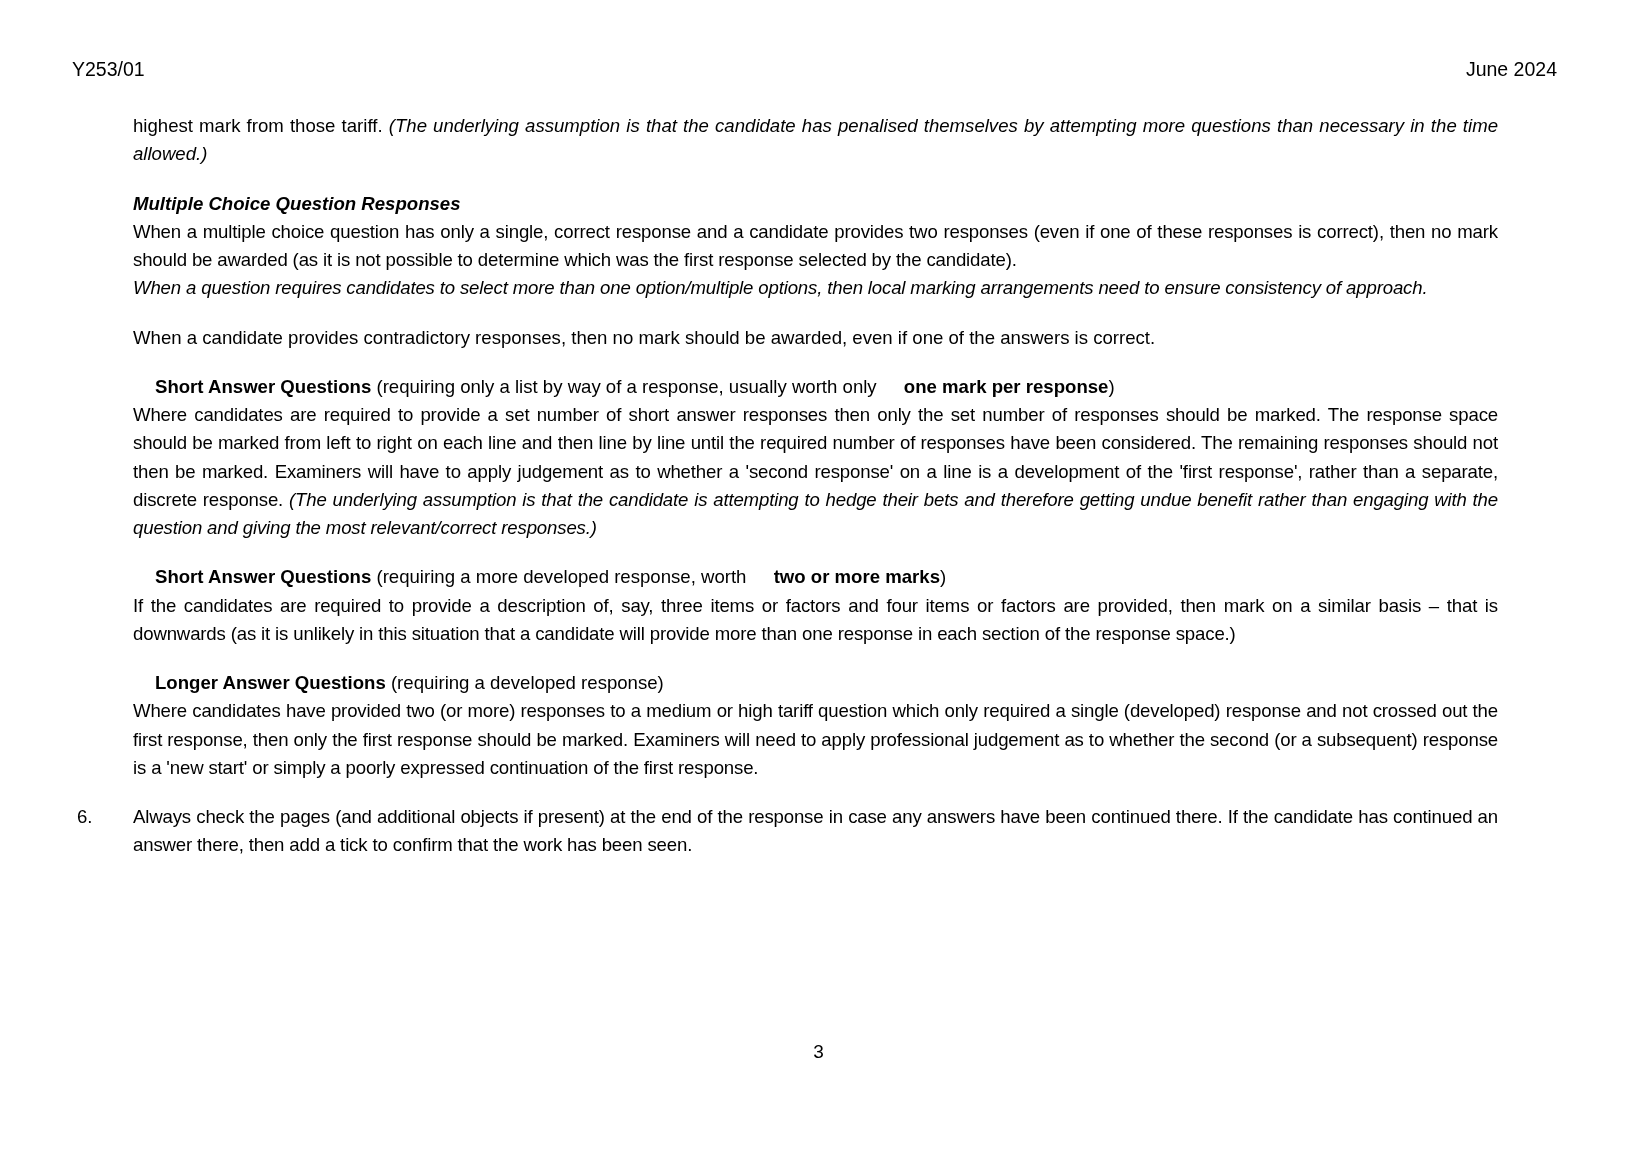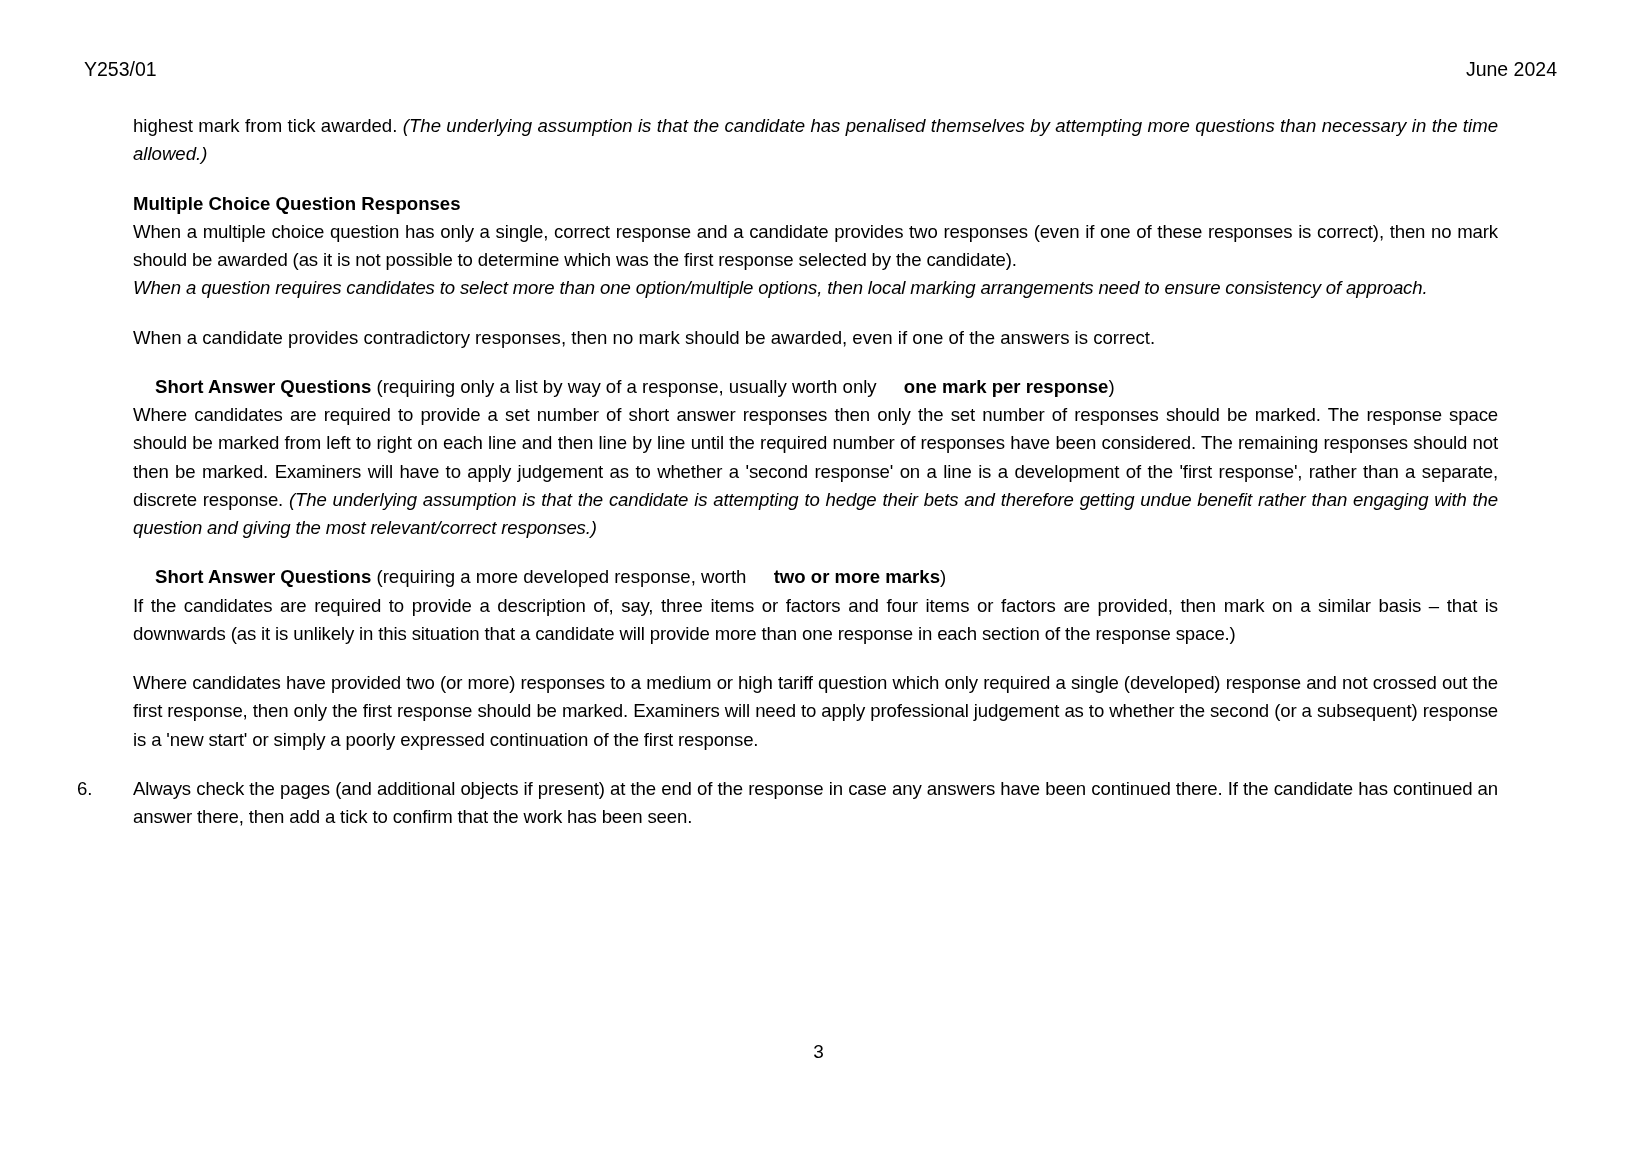--- a/index.html
+++ b/index.html
@@ -16,21 +16,21 @@
     overflow: hidden;
   }
   .page {
     position: absolute;
     inset: 0;
     padding: 0;
   }
   .header {
     position: absolute;
     top: 58px;
-    left: 84px;
+    left: 72px;
     right: 80px;
     height: 28px;
     display: flex;
     align-items: flex-start;
     justify-content: space-between;
     font-size: 19.5px;
     line-height: 1.2;
   }
   .header-center {
     position: absolute;
@@ -61,20 +61,21 @@
   }
   .italic {
     font-style: italic;
   }
   .bold {
     font-weight: bold;
     margin-left: 22px;
   }
   .heading {
     font-weight: bold;
+    font-style: italic;
   }
   .tight {
     letter-spacing: -0.15px;
   }
   .numbered {
     position: relative;
     padding-left: 0;
     display: flex;
     gap: 0;
   }
@@ -103,21 +104,21 @@
 <div class="page">
 
   <div class="header">
     <div class="header-left">Y253/01</div>
     <div class="header-right">June 2024</div>
   </div>
 
   <div class="content">
 
     <p>
-      <span>highest mark  from tick awarded. </span><span class="italic">(The underlying assumption is that the candidate has penalised themselves by attempting more questions than necessary in the time allowed.)</span>
+      <span>highest mark  from those tariff. </span><span class="italic">(The underlying assumption is that the candidate has penalised themselves by attempting more questions than necessary in the time allowed.)</span>
     </p>
 
     <div class="blockgap"></div>
 
     <p class="heading">Multiple Choice Question Responses</p>
     <p class="tight">When a multiple choice question has only a single, correct response and a candidate provides two responses (even if one of these responses is correct), then no mark should be awarded (as it is not possible to determine which was the first response selected by the candidate).</p>
     <p class="italic tight">When a question requires candidates to select more than one option/multiple options, then local marking arrangements need to ensure consistency of approach.</p>
 
     <div class="blockgap"></div>
 
@@ -134,20 +135,23 @@
 
     <div class="blockgap"></div>
 
     <p>
       <span class="bold">Short Answer Questions</span><span> (requiring a more developed response, worth </span><span class="bold">two or more marks</span><span>)</span>
     </p>
     <p class="tight">If the candidates are required to provide a description of, say, three items or factors and four items or factors are provided, then mark on a similar basis – that is downwards (as it is unlikely in this situation that a candidate will provide more than one response in each section of the response space.)</p>
 
     <div class="blockgap"></div>
 
+    <p>
+      <span class="bold">Longer Answer Questions</span><span> (requiring a developed response)</span>
+    </p>
     <p class="tight">Where candidates have provided two (or more) responses to a medium or high tariff question which only required a single (developed) response and not crossed out the first response, then only the first response should be marked. Examiners will need to apply professional judgement as to whether the second (or a subsequent) response is a 'new start' or simply a poorly expressed continuation of the first response.</p>
 
     <div class="blockgap"></div>
 
     <div class="numbered">
       <span class="num">6.</span>
       <span class="body tight">Always check the pages (and additional objects if present) at the end of the response in case any answers have been continued there. If the candidate has continued an answer there, then add a tick to confirm that the work has been seen.</span>
     </div>
 
   </div>

